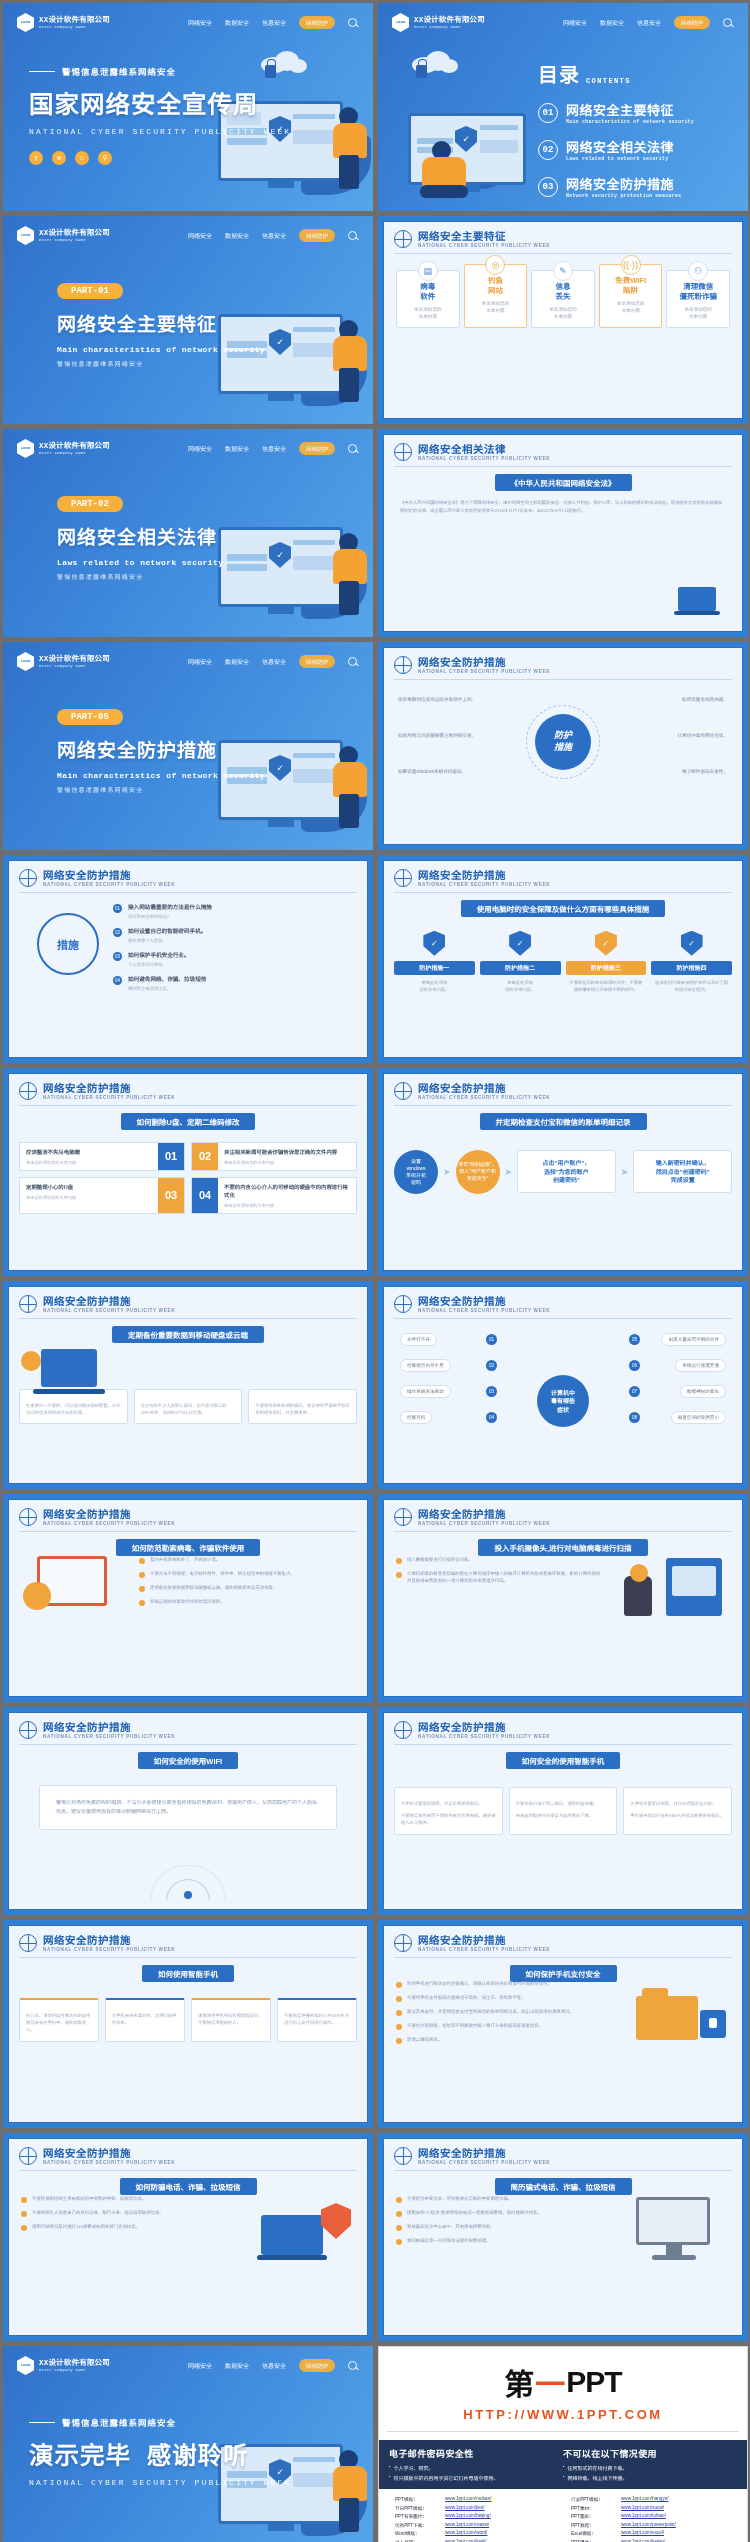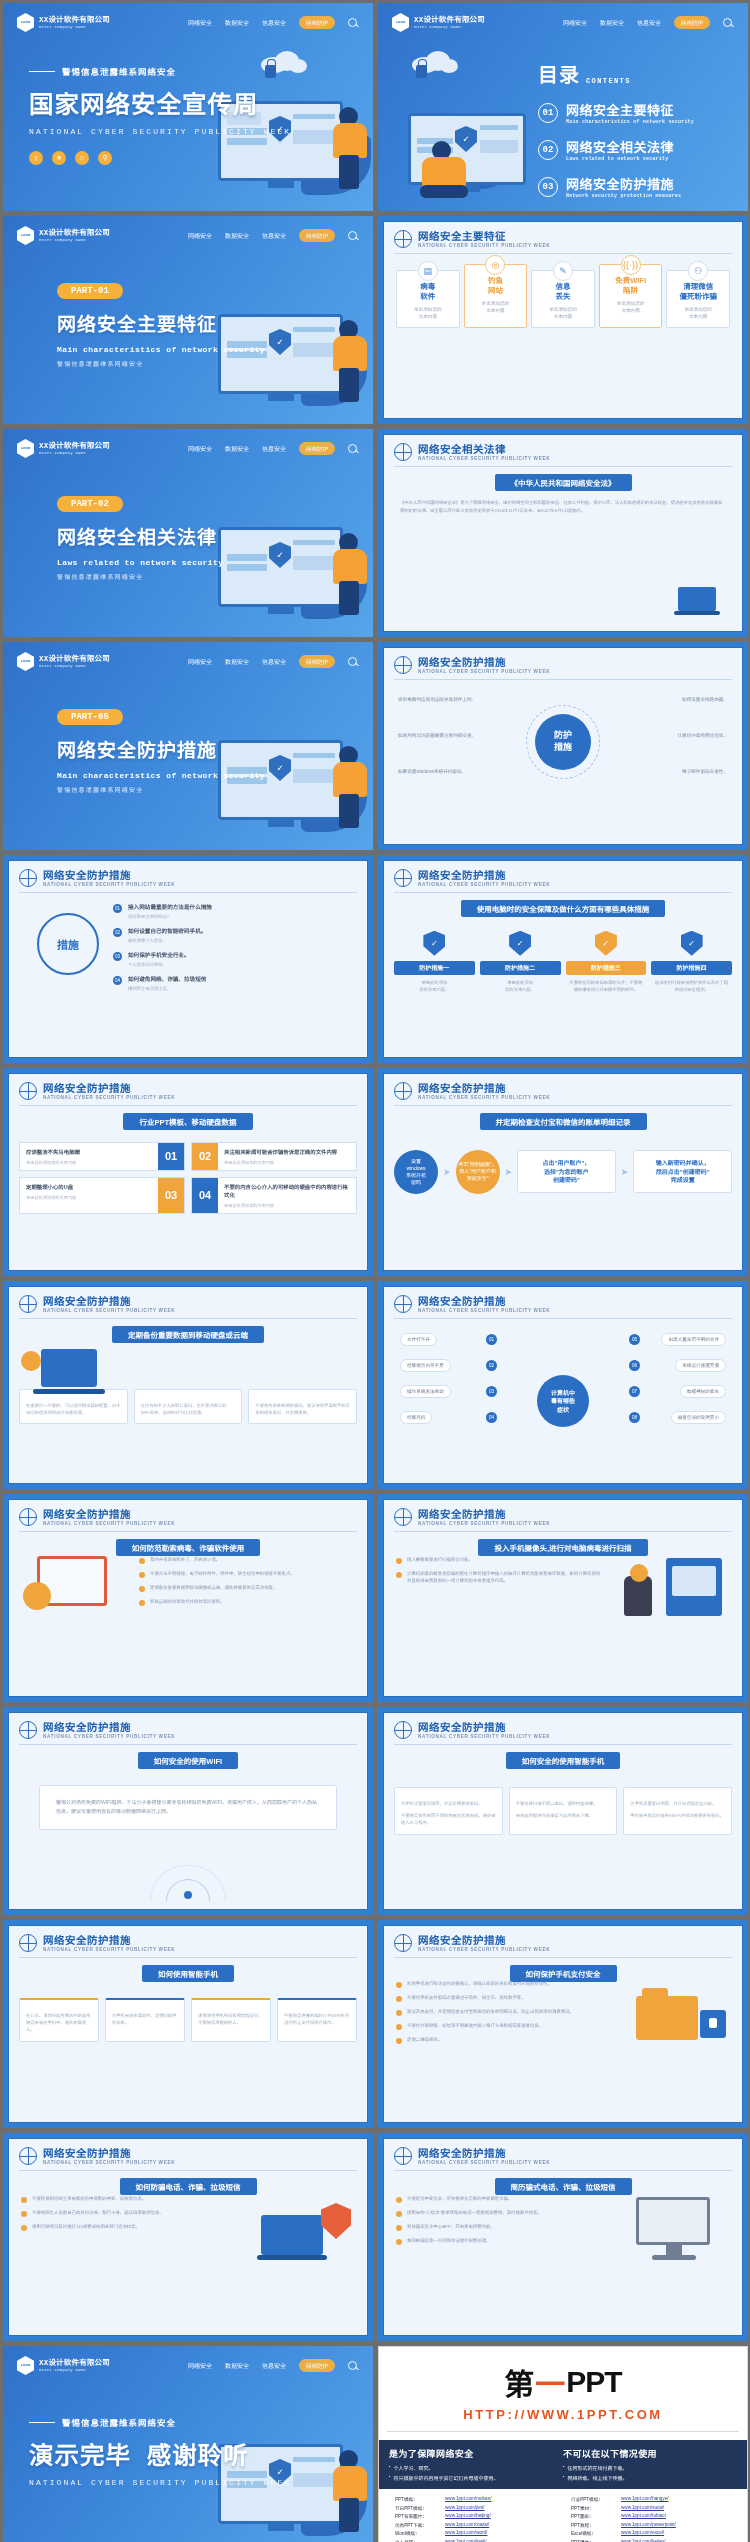--- a/index.html
+++ b/index.html
@@ -121,21 +121,21 @@
   
   .lawbox{margin-top:8px;text-align:center;}
   .lawtxt{font-size:4.3px;color:#8d9cb1;line-height:1.8;margin-top:6px;text-align:left;padding:0 6px;}
   .lawpills{display:flex;justify-content:center;gap:26px;margin-top:10px;}
   .lpill{text-align:center;}
   .lpill .pb{background:#2a6fc4;color:#fff;font-size:8px;font-weight:bold;padding:3px 16px;border-radius:2px;}
   .lpill .pd{font-size:5px;color:#7d8ea3;margin-top:5px;line-height:1.5;}
 
   
   .circwrap{position:relative;height:112px;margin-top:6px;}
-  .bigcirc{position:absolute;left:50%;top:50%;transform:translate(-50%,-50%);width:56px;height:56px;border-radius:50%;background:#2a6fc4;color:#fff;display:flex;align-items:center;justify-content:center;font-size:9px;font-weight:bold;text-align:center;line-height:1.3;}
+  .bigcirc{position:absolute;left:50%;top:50%;transform:translate(-50%,-50%);width:56px;height:56px;border-radius:50%;background:#2a6fc4;color:#fff;display:flex;align-items:center;justify-content:center;font-size:9px;font-weight:bold;text-align:center;line-height:1.3;font-style:italic;}
   .ring{position:absolute;left:50%;top:50%;transform:translate(-50%,-50%);width:74px;height:74px;border-radius:50%;border:1px dashed #9fc2e6;}
   .cnode{position:absolute;font-size:4.6px;color:#7e8fa5;width:120px;line-height:1.6;}
 
   
   .meascirc{position:absolute;left:28px;top:52px;width:62px;height:62px;border-radius:50%;border:2px solid #2a6fc4;display:flex;align-items:center;justify-content:center;color:#2a6fc4;font-size:11px;font-weight:bold;}
   .measlist{position:absolute;left:104px;top:42px;right:12px;}
   .measitem{display:flex;gap:6px;margin-bottom:8px;align-items:flex-start;}
   .mbul{width:9px;height:9px;border-radius:50%;background:#2a6fc4;color:#fff;font-size:4.6px;display:flex;align-items:center;justify-content:center;flex:0 0 auto;margin-top:1px;}
   .mtxt .t1{font-size:5.6px;color:#46556a;font-weight:bold;}
   .mtxt .t2{font-size:4.3px;color:#a2afc0;margin-top:2px;}
@@ -634,21 +634,21 @@
 
   <div class="slide content">
     <div class="inner">
       <div class="chead">
         <div class="globe"></div>
         <div class="ct">
           <div class="cn">网络安全防护措施</div>
           <div class="en">NATIONAL CYBER SECURITY PUBLICITY WEEK</div>
         </div>
       </div>
-      <div class="subbar">行业PPT模板、移动硬盘数据</div>
+      <div class="subbar">如何删除U盘、定期二维码修改</div>
       <div class="numgrid">
         <div class="numcell">
           <div class="tx">
             <div class="t1">应该整洁不失马电脑端</div>
             <div class="t2">单击此处添加您的文本内容</div>
           </div>
           <div class="nm">01</div>
         </div>
         <div class="numcell o">
           <div class="nm">02</div>
@@ -1067,21 +1067,21 @@
       <div class="b1">
         <span>第</span>
           <em>一</em>
           <span>PPT</span>
       </div>
       <div class="b2">HTTP://WWW.1PPT.COM</div>
     </div>
     <div class="bhr"></div>
     <div class="usebar">
       <div class="usecol">
-        <h4>是为了保障网络安全</h4>
+        <h4>电子邮件密码安全性</h4>
         <ul>
           <li>个人学习、研究。</li>
           <li>将只模板中的内容用于其它幻灯片母版中使用。</li>
         </ul>
       </div>
       <div class="usecol">
         <h4>不可以在以下情况使用</h4>
         <ul>
           <li>任何形式的在线付费下载。</li>
           <li>网络转载、线上线下传播。</li>

